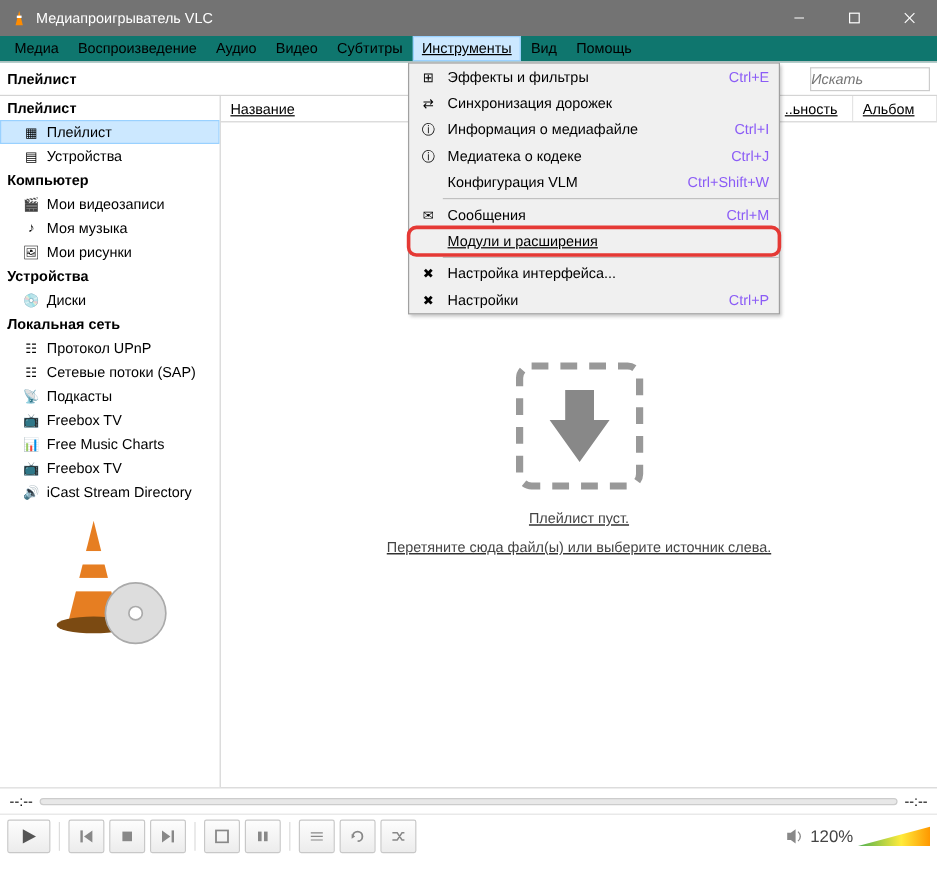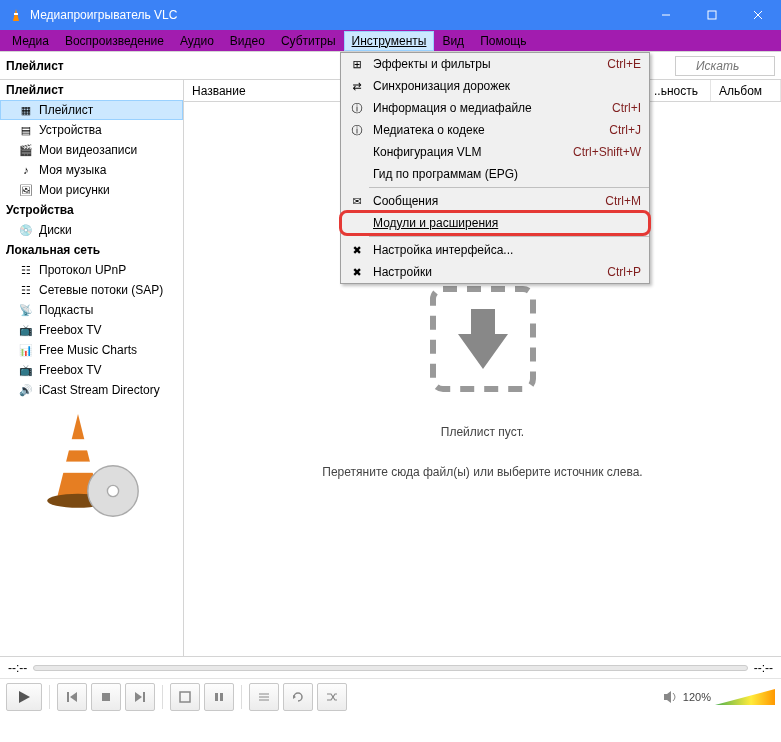--- a/index.html
+++ b/index.html
@@ -1,64 +1,64 @@
 <!DOCTYPE html>
 <html><head>
 <meta charset="utf-8">
 <style>
 * { box-sizing: border-box; margin: 0; padding: 0; font-family: "Segoe UI", Tahoma, sans-serif; font-size: 12px; }
 body { background: #fff; width: 781px; height: 742px; overflow: hidden; position: relative; }
 
-.titlebar { background: #3b82f6; color: #fff; height: 30px; display: flex; align-items: center; padding-left: 8px; }
+.titlebar { background: #737373; color: #fff; height: 30px; display: flex; align-items: center; padding-left: 8px; }
 .titlebar .icon { width: 16px; height: 16px; margin-right: 6px; }
 .titlebar .title { flex: 1; font-size: 12px; }
 .winbtns { display: flex; height: 100%; }
 .winbtn { width: 46px; display: flex; align-items: center; justify-content: center; color: #fff; }
 
-.menubar { height: 22px; display: flex; align-items: center; border-bottom: 1px solid #d4d4d4; background: #a21caf; padding-left: 4px; position: relative; }
+.menubar { height: 22px; display: flex; border-bottom: 1px solid #d4d4d4; background: #0f766e; padding-left: 4px; position: relative; }
 .menubar .menuitem { padding: 3px 8px; cursor: default; }
 .menubar .menuitem.active { background: #cce8ff; border: 1px solid #99d1ff; padding: 2px 7px; text-decoration: underline; }
 
 .toolbar-row { height: 28px; border-bottom: 1px solid #d4d4d4; display: flex; align-items: center; padding: 0 6px; }
 .toolbar-row .lbl { font-weight: bold; }
-.toolbar-row .search { margin-left: auto; width: 100px; height: 20px; border: 1px solid #ccc; padding: 0 20px; color: #ec4899; font-style: italic; }
+.toolbar-row .search { margin-left: auto; width: 100px; height: 20px; border: 1px solid #ccc; padding: 0 0; color: #ec4899; font-style: italic; }
 
 .body { display: flex; height: 576px; }
 .sidebar { width: 184px; border-right: 1px solid #d4d4d4; overflow-y: auto; background: #fff; }
 .side-group { font-weight: bold; padding: 3px 6px; }
 .side-item { display: flex; align-items: center; padding: 2px 6px 2px 18px; height: 20px; gap: 5px; }
 .side-item.selected { background: #cce8ff; border: 1px solid #99d1ff; padding: 1px 5px 1px 17px; }
 .side-icon { width: 16px; height: 16px; display: inline-flex; align-items: center; justify-content: center; font-size: 11px; }
 .side-thumb { margin: 8px auto; width: 140px; height: 110px; display: flex; align-items: center; justify-content: center; }
 
-.main { flex: 1; display: flex; flex-direction: column; position: relative; }
+.main { flex: 1; display: flex; flex-direction: column; position: relative; text-decoration: underline; }
 .listhdr { height: 22px; border-bottom: 1px solid #d4d4d4; display: flex; align-items: center; }
 .listhdr .col { padding: 0 8px; border-right: 1px solid #e4e4e4; height: 100%; display: flex; align-items: center; }
-.empty { flex: 1; display: flex; flex-direction: column; align-items: center; justify-content: center; color: #444; gap: 26px; }
+.empty { flex: 1; display: flex; flex-direction: column; align-items: center; justify-content: center; color: #444; gap: 10px; }
 .dropbox { width: 120px; height: 120px; }
 
 .dropdown { position: absolute; top: 52px; left: 340px; width: 310px; background: #f0f0f0; border: 1px solid #a0a0a0; box-shadow: 2px 2px 3px rgba(0,0,0,0.25); z-index: 100; }
 .dropdown .dd-item { display: flex; align-items: center; height: 22px; padding: 0 8px; gap: 8px; }
 .dropdown .dd-icon { width: 16px; text-align: center; font-size: 11px; }
 .dropdown .dd-label { flex: 1; }
-.dropdown .dd-shortcut { color: #7f1d1d; }
+.dropdown .dd-shortcut { color: #8b5cf6; }
 .dropdown .dd-sep { height: 1px; background: #c0c0c0; margin: 2px 0 2px 28px; }
 .dropdown .dd-item.highlighted { outline: 3px solid #e53935; outline-offset: -1px; border-radius: 6px; }
 .dropdown .dd-item.highlighted .dd-label { text-decoration: underline; }
 
 .seekbar { height: 22px; display: flex; align-items: center; padding: 0 8px; gap: 6px; border-top: 1px solid #d4d4d4; }
 .seek-track { flex: 1; height: 6px; background: #e8e8e8; border: 1px solid #ccc; border-radius: 3px; }
 
 .controls { height: 36px; display: flex; align-items: center; padding: 0 6px; gap: 4px; border-top: 1px solid #e4e4e4; }
 .ctrl-btn { width: 30px; height: 28px; border: 1px solid #c8c8c8; background: linear-gradient(#fdfdfd,#ececec); border-radius: 2px; display: flex; align-items: center; justify-content: center; }
 .ctrl-btn.big { width: 36px; }
 .ctrl-sep { width: 1px; height: 24px; background: #ddd; margin: 0 3px; }
 .spacer { flex: 1; }
 .vol { display: flex; align-items: center; gap: 4px; }
-.vol-pct { font-size: 11px; color: #444; }
+.vol-pct { font-size: 14px; color: #444; }
 .vol-tri { width: 60px; height: 20px; }
 
 svg { display: block; }
 </style>
 </head>
 <body>
 
 <div class="titlebar">
   <span class="icon">
     <svg viewBox="0 0 16 16">
@@ -108,20 +108,21 @@
 
     <div class="side-group">Плейлист</div>
       <div class="side-item selected">
         <span class="side-icon">▦</span>
         <span>Плейлист</span>
       </div>
       <div class="side-item">
         <span class="side-icon">▤</span>
         <span>Устройства</span>
       </div>
+      <div class="side-group">Компьютер</div>
       <div class="side-item">
         <span class="side-icon">🎬</span>
         <span>Мои видеозаписи</span>
       </div>
       <div class="side-item">
         <span class="side-icon">♪</span>
         <span>Моя музыка</span>
       </div>
       <div class="side-item">
         <span class="side-icon">🖼</span>
@@ -208,24 +209,20 @@
     </div>
     <div class="dd-item">
       <span class="dd-icon">ⓘ</span>
       <span class="dd-label">Медиатека о кодеке</span>
       <span class="dd-shortcut">Ctrl+J</span>
     </div>
     <div class="dd-item">
       <span class="dd-icon"></span>
       <span class="dd-label">Конфигурация VLM</span>
       <span class="dd-shortcut">Ctrl+Shift+W</span>
-    </div>
-    <div class="dd-item">
-      <span class="dd-icon"></span>
-      <span class="dd-label">Гид по программам (EPG)</span>
     </div>
     <div class="dd-sep"></div>
     <div class="dd-item">
       <span class="dd-icon">✉</span>
       <span class="dd-label">Сообщения</span>
       <span class="dd-shortcut">Ctrl+M</span>
     </div>
     <div class="dd-item highlighted">
       <span class="dd-icon"></span>
       <span class="dd-label">Модули и расширения</span>

